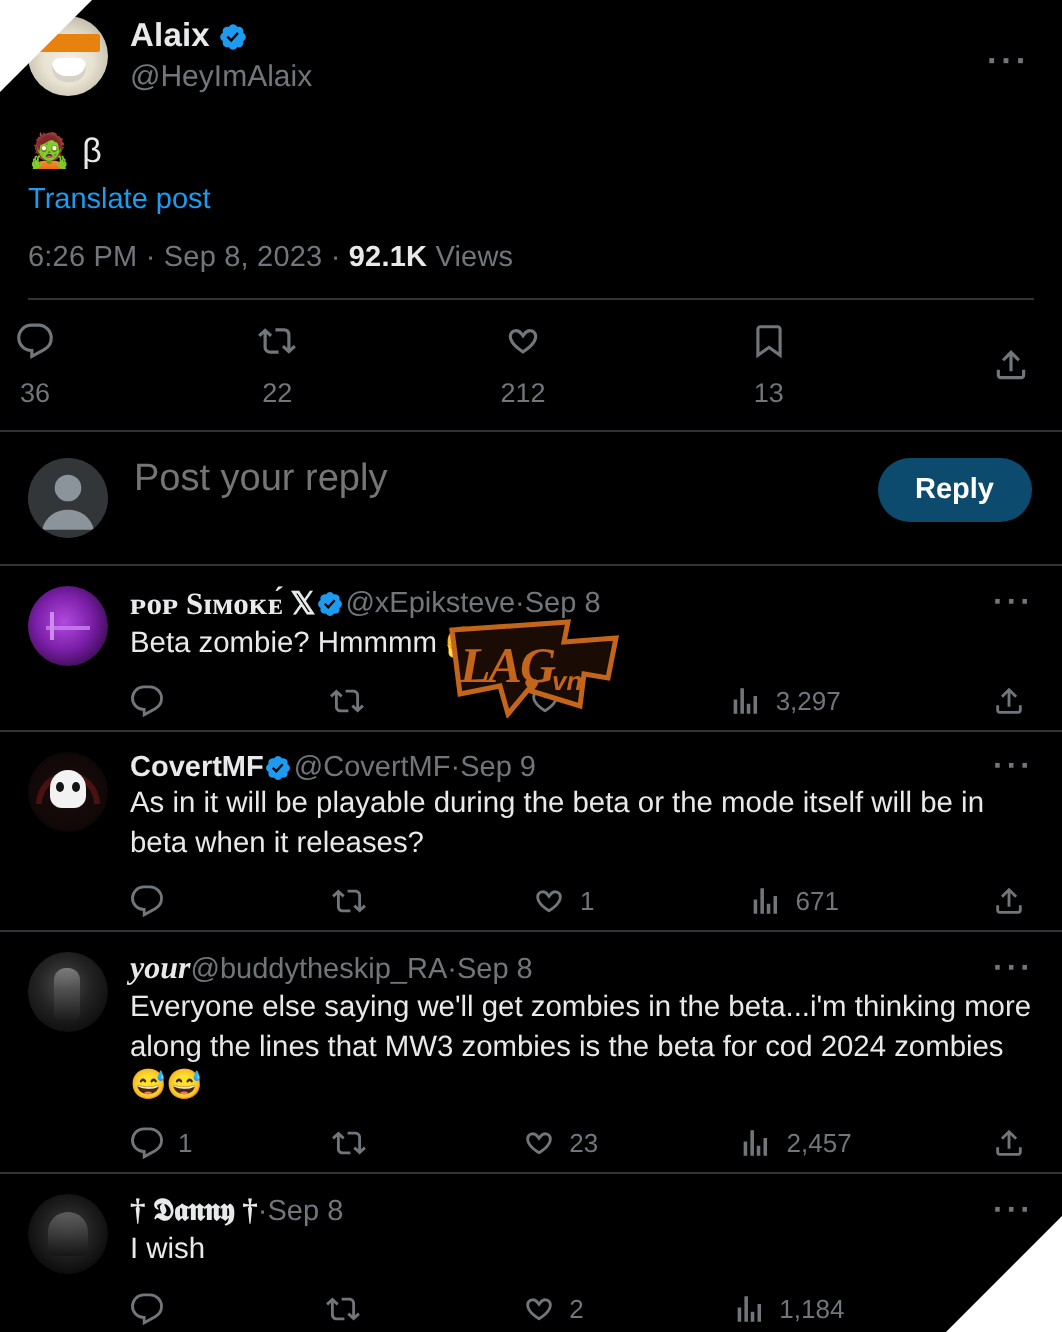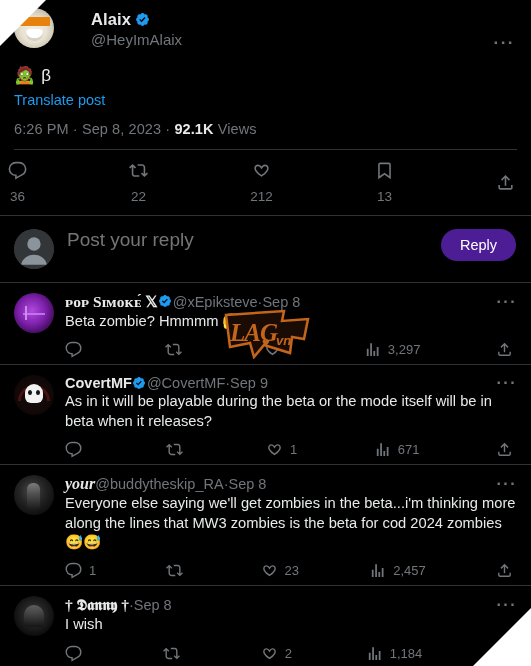--- a/index.html
+++ b/index.html
@@ -27,21 +27,21 @@
   .corner-br {
     position: absolute; bottom: 0; right: 0;
     width: 0; height: 0;
     border-bottom: 58px solid #ffffff;
     border-left: 58px solid transparent;
     z-index: 40; pointer-events: none;
   }
 
   
   .main-post { padding: 8px 14px 0 14px; }
-  .post-head { display: flex; align-items: flex-end; gap: 26px; }
+  .post-head { display: flex; align-items: center; }
   .avatar {
     width: 40px; height: 40px; border-radius: 50%;
     flex: 0 0 40px; overflow: hidden; position: relative;
     background: #16181c;
   }
   .av-alaix { background: radial-gradient(circle at 50% 55%, #f2efe6 0%, #e8e2d2 42%, #c9c2b0 70%, #6c6558 100%); }
   .av-alaix::before {
     content: ""; position: absolute; left: 4px; top: 9px;
     width: 32px; height: 9px; background: #e8820e; border-radius: 1px;
   }
@@ -103,23 +103,23 @@
   .av-anon {
     background: #333639;
   }
   .av-anon svg { width: 40px; height: 40px; display: block; }
   .composer-input {
     flex: 1; margin-left: 13px;
     font-size: 19px; color: #71767b; background: transparent;
     border: none; outline: none; font-family: "Liberation Sans", sans-serif;
   }
   .reply-btn {
-    background: #4c1d95; color: #ffffff;
+    background: #0c4a6e; color: #ffffff;
     border: none; border-radius: 999px;
-    padding: 8px 19px; font-size: 14.5px; font-weight: 400;
+    padding: 8px 19px; font-size: 14.5px; font-weight: 700;
     cursor: pointer; font-family: "Liberation Sans", sans-serif;
   }
 
   
   .reply {
     display: flex; padding: 10px 14px 6px 14px;
     position: relative;
   }
   .reply-av { width: 40px; height: 40px; border-radius: 50%; flex: 0 0 40px; overflow:hidden; position:relative; }
   .rav-pop { background: radial-gradient(circle at 45% 45%, #b24adf 0%, #7b1fa8 45%, #3b0b52 78%, #10030f 100%); }

